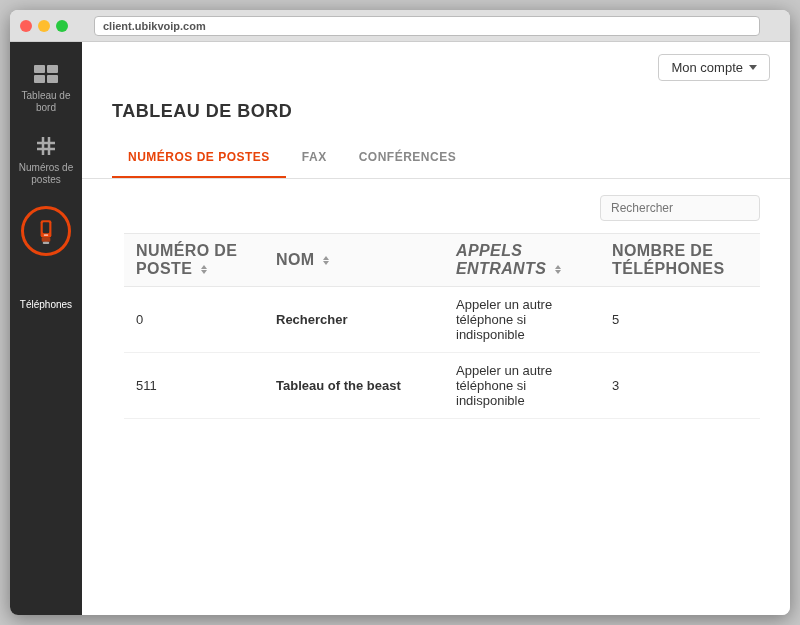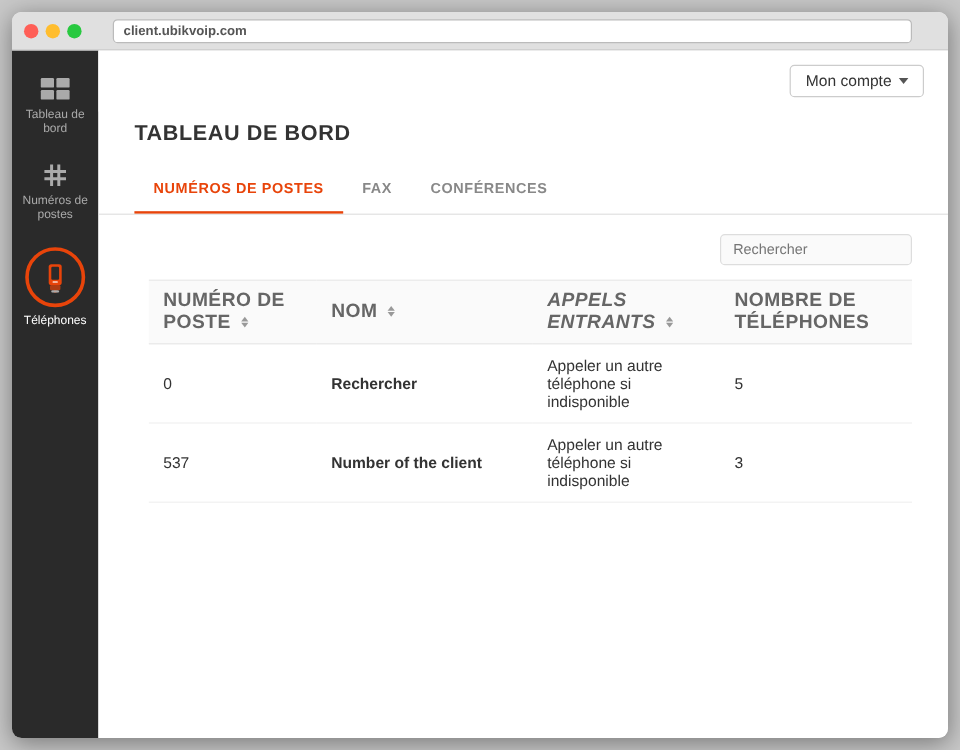--- a/index.html
+++ b/index.html
@@ -109,20 +109,21 @@
     .sidebar-icon {
       width: 28px;
       height: 24px;
       display: flex;
       align-items: center;
       justify-content: center;
     }
     
     .sidebar-item.phones-active {
       color: white;
+      gap: 37px;
     }
     .phones-circle {
       width: 50px;
       height: 50px;
       border-radius: 50%;
       border: 3px solid #e8440a;
       display: flex;
       align-items: center;
       justify-content: center;
       background: transparent;
@@ -369,22 +370,22 @@
             </tr>
           </thead>
           <tbody id="table-body">
           <tr>
       <td>0</td>
       <td><strong>Rechercher</strong></td>
       <td>Appeler un autre téléphone si indisponible</td>
       <td>5</td>
     </tr>
               <tr>
-      <td>537</td>
-      <td><strong>Number of the client</strong></td>
+      <td>511</td>
+      <td><strong>Tableau of the beast</strong></td>
       <td>Appeler un autre téléphone si indisponible</td>
       <td>3</td>
     </tr>
             </tbody>
         </table>
       </div>
     </div>
   </div>
 </div>
 

